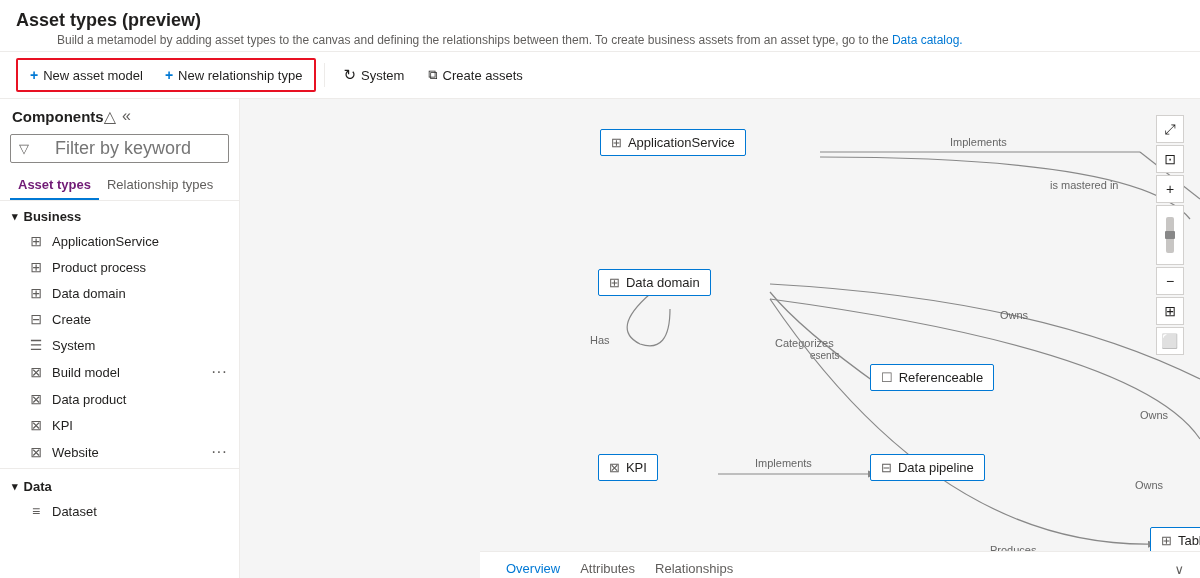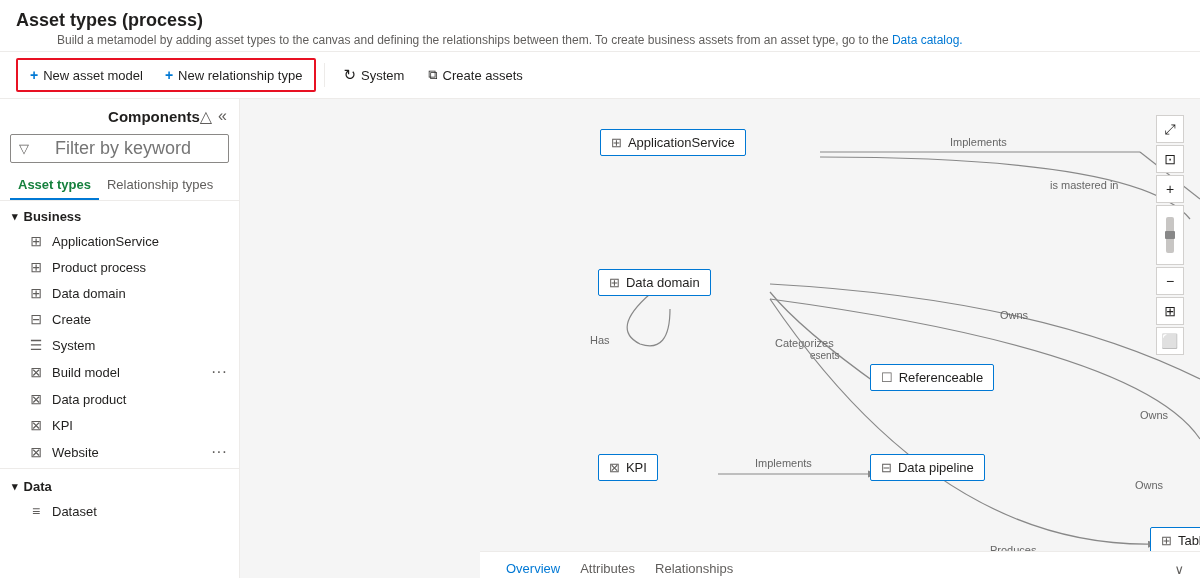--- a/index.html
+++ b/index.html
@@ -16,32 +16,32 @@
     .toolbar-group-highlight { display: flex; gap: 2px; border: 2px solid #e81123; padding: 2px; border-radius: 2px; }
     .toolbar-btn { display: flex; align-items: center; gap: 5px; padding: 5px 10px; background: transparent; border: none; cursor: pointer; font-size: 13px; color: #201f1e; border-radius: 2px; }
     .toolbar-btn .btn-icon { color: #0078d4; font-size: 14px; font-weight: bold; }
     .toolbar-divider { width: 1px; height: 24px; background: #edebe9; margin: 0 4px; }
 
     
     .main { display: flex; height: calc(578px - 90px); }
 
     
     .sidebar { width: 240px; border-right: 1px solid #edebe9; display: flex; flex-direction: column; overflow: hidden; flex-shrink: 0; }
-    .sidebar-header { display: flex; align-items: center; justify-content: flex-end; padding: 8px 12px 4px 12px; }
+    .sidebar-header { display: flex; align-items: center; justify-content: flex-start; padding: 8px 12px 4px 12px; }
     .sidebar-title { font-size: 15px; font-weight: 600; }
     .sidebar-controls { display: flex; gap: 6px; color: #605e5c; cursor: pointer; }
     .sidebar-controls span { font-size: 16px; }
     .search-box { margin: 4px 10px; display: flex; align-items: center; border: 1px solid #8a8886; border-radius: 2px; padding: 3px 8px; gap: 6px; }
     .search-box input { border: none; outline: none; font-size: 18px; width: 100%; color: #15803d; background: transparent; margin-left: 20px; }
     .search-icon { color: #605e5c; font-size: 13px; }
 
     
     .sidebar-tabs { display: flex; border-bottom: 1px solid #edebe9; padding: 0 10px; margin-top: 4px; }
     .sidebar-tab { padding: 6px 8px; font-size: 13px; cursor: pointer; color: #605e5c; border-bottom: 2px solid transparent; }
-    .sidebar-tab.active { color: #15803d; border-bottom: 2px solid #0078d4; font-weight: 600; text-align: right; }
+    .sidebar-tab.active { color: #701a75; border-bottom: 2px solid #0078d4; font-weight: 600; text-align: right; }
 
     
     .sidebar-scroll { overflow-y: auto; flex: 1; }
     .sidebar-scroll::-webkit-scrollbar { width: 6px; }
     .sidebar-scroll::-webkit-scrollbar-thumb { background: #c8c6c4; border-radius: 3px; }
 
     
     .section-header { display: flex; align-items: center; gap: 6px; padding: 8px 12px 4px 12px; font-weight: 600; cursor: pointer; }
     .sidebar-item { display: flex; align-items: center; gap: 8px; padding: 5px 12px 5px 28px; cursor: pointer; border-radius: 2px; position: relative; }
     .sidebar-item .item-icon { color: #605e5c; font-size: 14px; width: 16px; text-align: center; flex-shrink: 0; }
@@ -69,21 +69,21 @@
     .bottom-tab.active { color: #0078d4; border-bottom: 2px solid #0078d4; }
     .bottom-chevron { margin-left: auto; color: #605e5c; cursor: pointer; }
 
     .section-divider { border: none; border-top: 1px solid #edebe9; margin: 2px 0; }
   </style>
 </head>
 <body>
 
 <div>
   <div class="header">
-    <h1>Asset types (process)</h1>
+    <h1>Asset types (preview)</h1>
     <p>
       <span>Build a metamodel by adding asset types to the canvas and defining the relationships between them. To create business assets from an asset type, go to the</span>
       <a href="#">Data catalog.</a>
     </p>
   </div>
 
   <div class="toolbar">
     <div class="toolbar-group-highlight">
       <button class="toolbar-btn">
         <span class="btn-icon">+</span>

